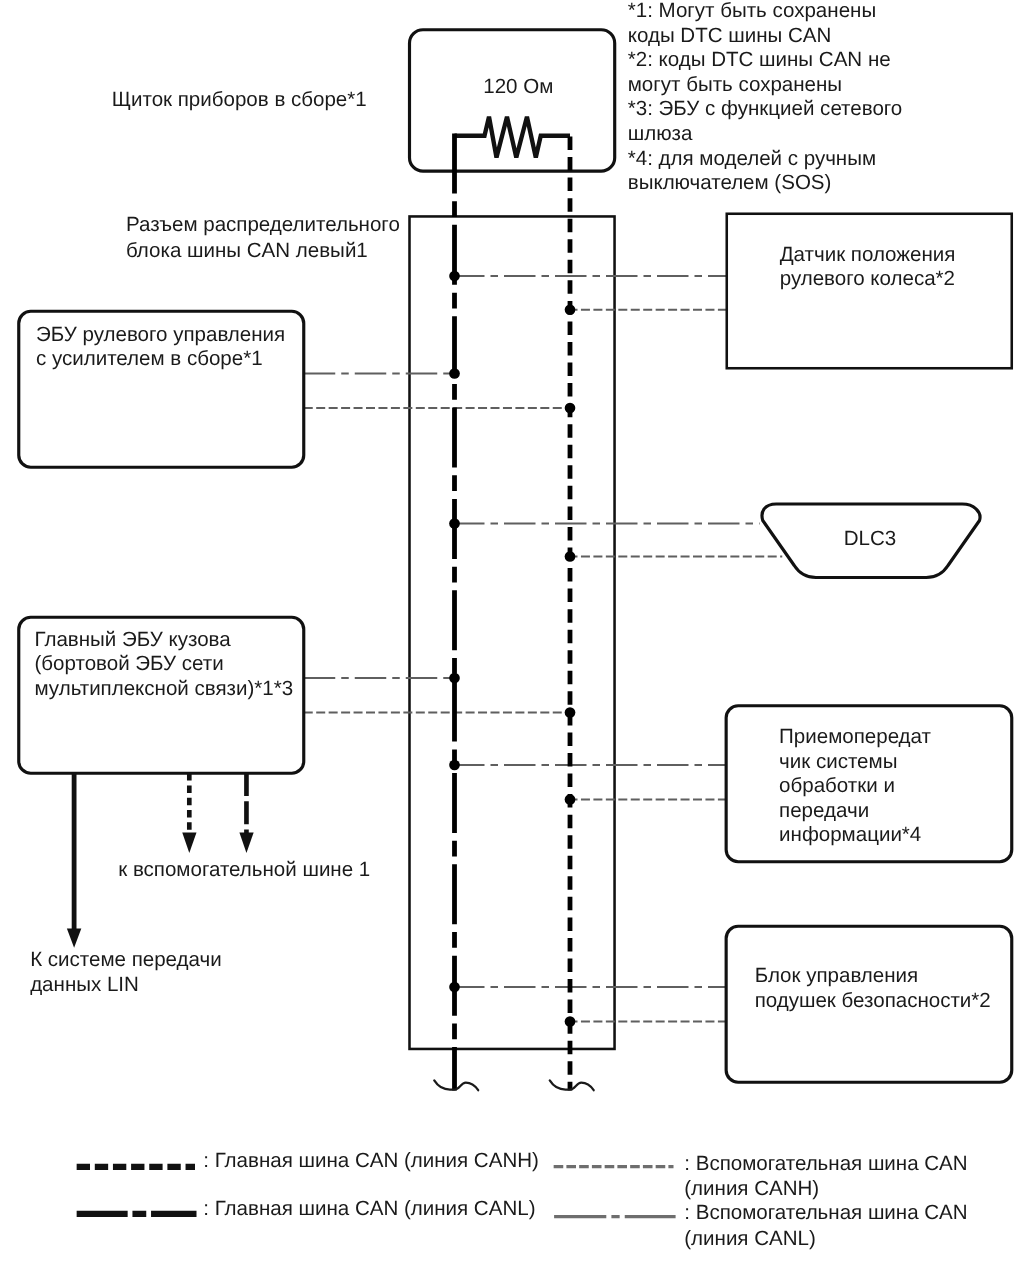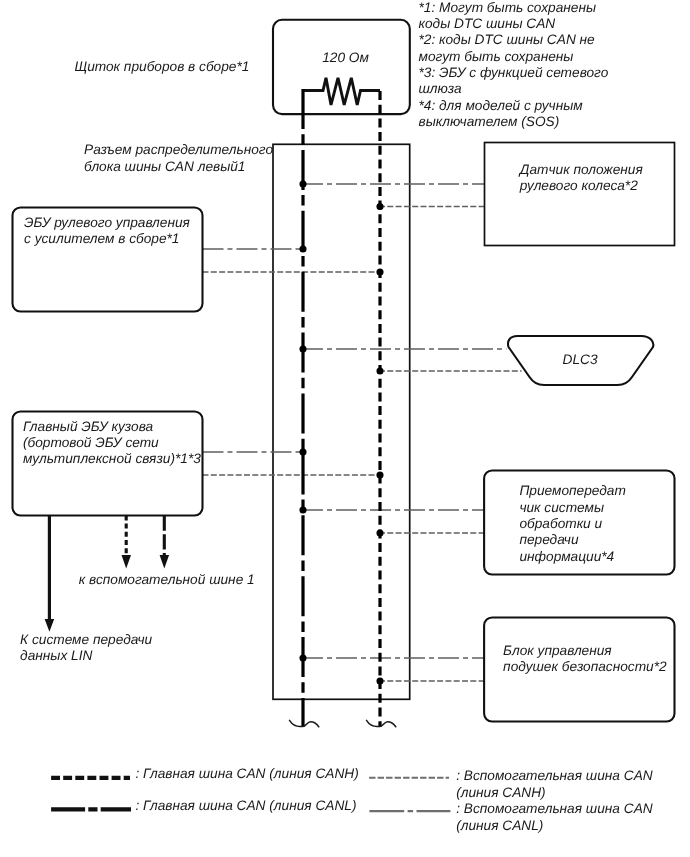--- a/index.html
+++ b/index.html
@@ -1,18 +1,18 @@
 <!DOCTYPE html>
 <html><head>
 <meta charset="utf-8">
 <style>
   html,body{margin:0;padding:0;background:#ffffff;}
   body{width:690px;height:857px;overflow:hidden;
        font-family:"Liberation Sans",sans-serif;}
-  #root{position:relative;width:690px;height:857px;background:#fff;font-style:italic;}
+  #root{position:relative;width:690px;height:857px;background:#fff;}
   svg{position:absolute;left:0;top:0;display:block;}
   text{font-family:"Liberation Sans",sans-serif;fill:#1a1a1a;
        -webkit-font-smoothing:antialiased;text-rendering:geometricPrecision;}
   .lbl{font-size:13.7px;}
   .note{font-size:13.7px;}
   .boxtxt{font-size:13.7px;}
   .thickbus{stroke:#000;stroke-width:3.2;fill:none;stroke-linecap:butt;}
   .boxline{stroke:#111;stroke-width:1.7;fill:none;}
   .boxline2{stroke:#111;stroke-width:2.1;fill:none;}
   .subline{stroke:#5f5f5f;stroke-width:1.4;fill:none;}

